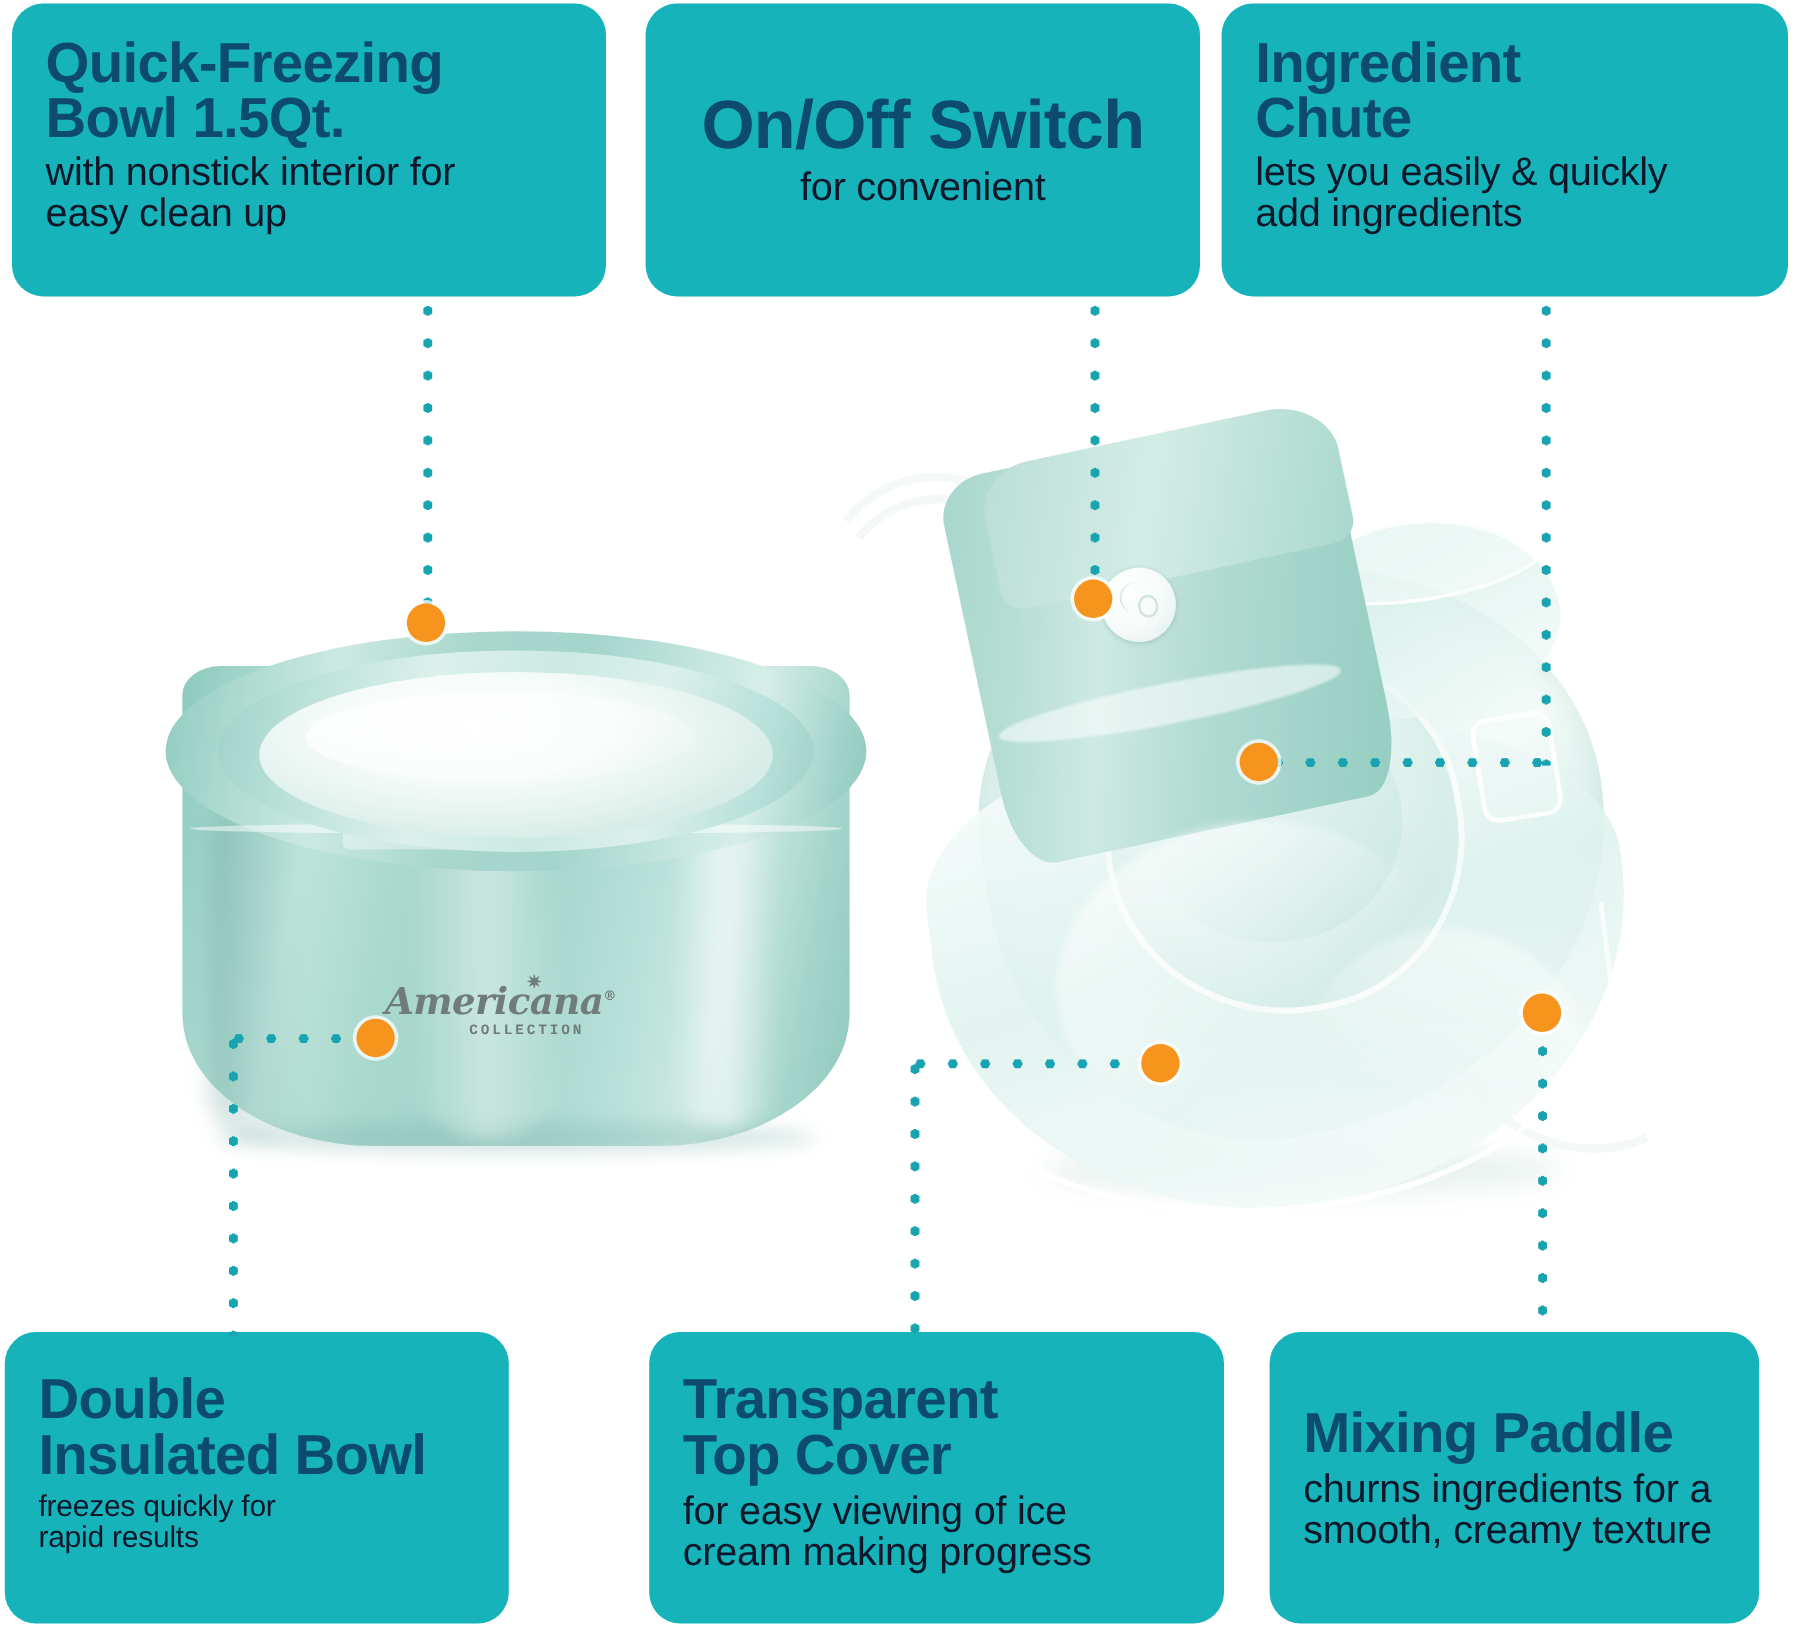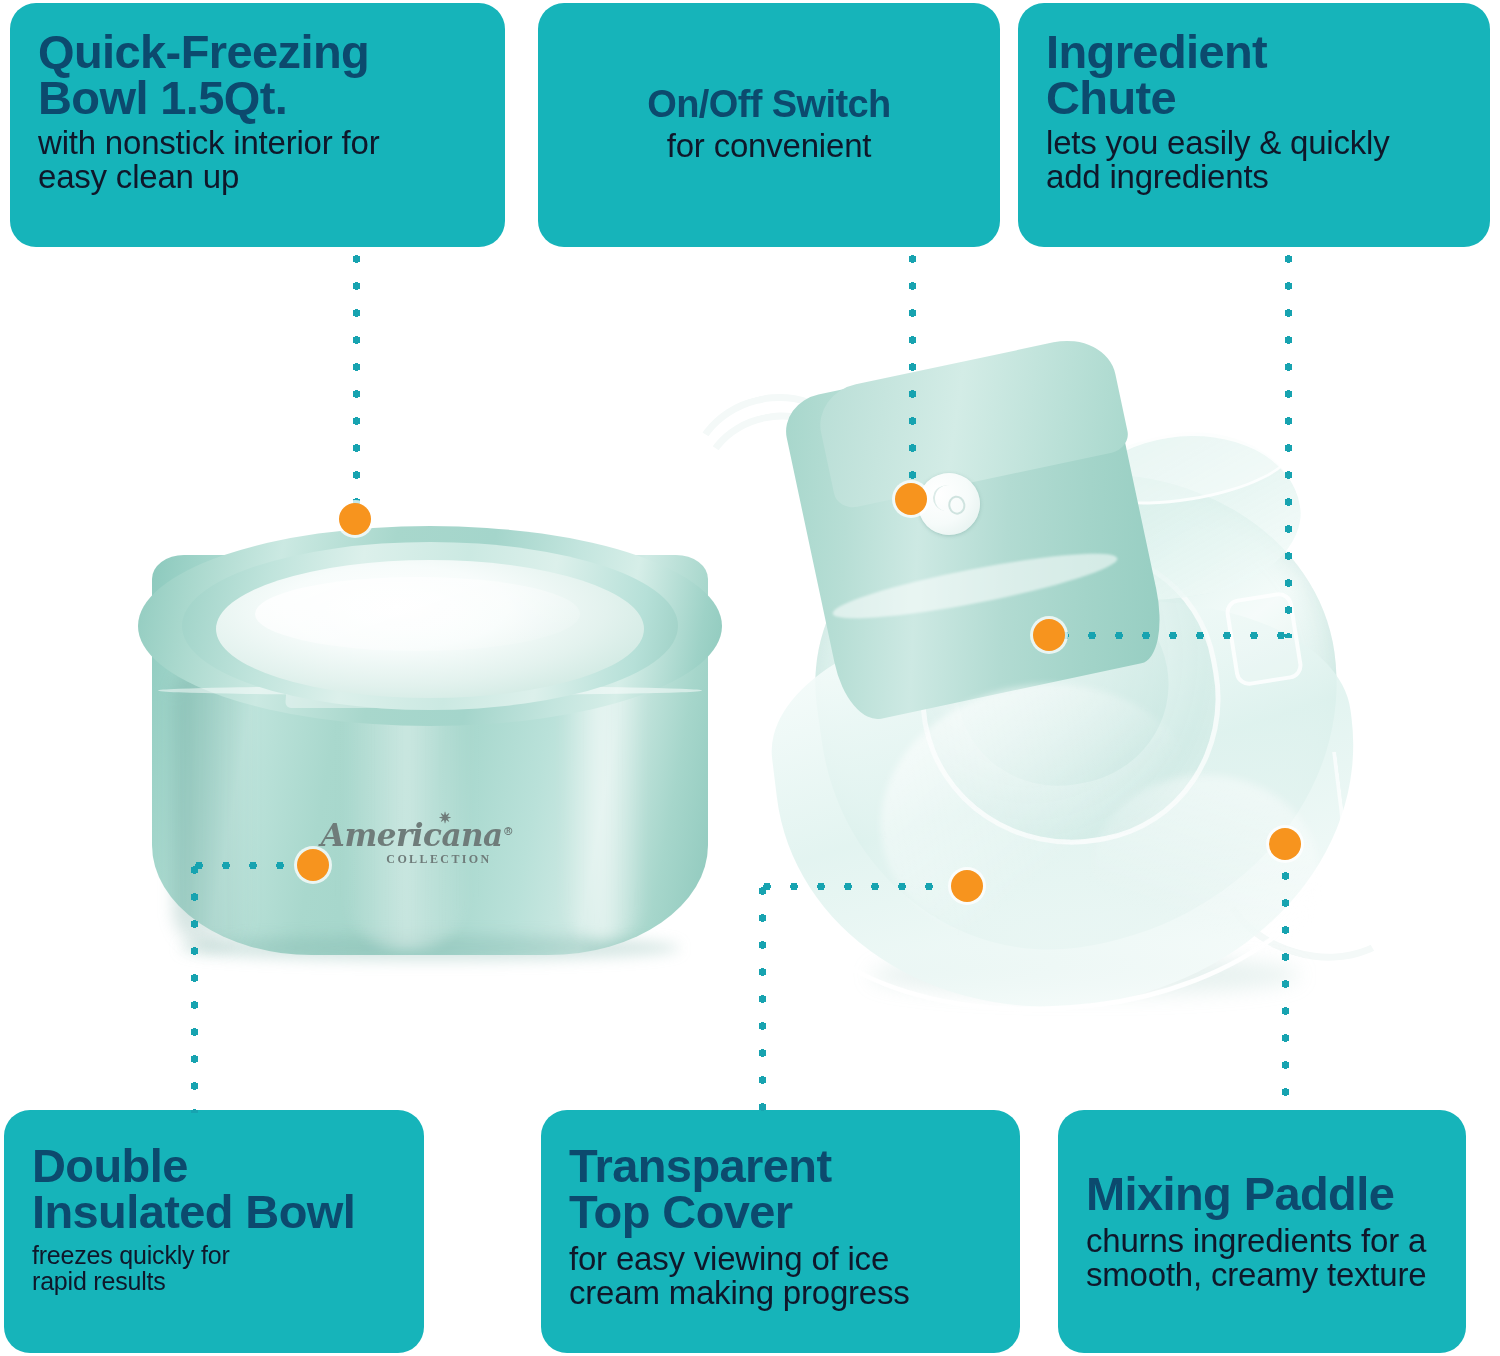--- a/index.html
+++ b/index.html
@@ -16,21 +16,21 @@
                 letter-spacing:-0.2px;}
 
   
   #box-quick-freezing-bowl{left:10px;top:3px;width:495px;height:244px;
       justify-content:flex-start;padding-top:26px;}
   #box-quick-freezing-bowl .title{font-size:47px;}
   #box-quick-freezing-bowl .sub{font-size:33px;margin-top:5px;}
 
   #box-onoff-switch{left:538px;top:3px;width:462px;height:244px;
       justify-content:center;align-items:center;text-align:center;}
-  #box-onoff-switch .title{font-size:38px;text-align:right;}
+  #box-onoff-switch .title{font-size:57px;text-align:right;}
   #box-onoff-switch .sub{font-size:33px;margin-top:6px;}
 
   #box-ingredient-chute{left:1018px;top:3px;width:472px;height:244px;
       justify-content:flex-start;padding-top:26px;}
   #box-ingredient-chute .title{font-size:47px;}
   #box-ingredient-chute .sub{font-size:33px;margin-top:5px;}
 
   
   #box-double-insulated-bowl{left:4px;top:1110px;width:420px;height:243px;
       justify-content:flex-start;padding-top:33px;}
@@ -102,21 +102,21 @@
      border-radius:60px;filter:blur(8px);}
 
   .brand-logo{position:absolute;left:182px;top:390px;width:210px;text-align:center;
      color:#6f7c7a;user-select:none;}
   .brand-logo .brand-name{font-family:"DejaVu Serif",serif;font-style:italic;
      font-weight:700;font-size:31px;letter-spacing:-0.5px;line-height:1;
      position:relative;display:inline-block;}
   .brand-logo .brand-reg{font-size:11px;vertical-align:super;font-style:normal;}
   .brand-logo .brand-star{position:absolute;left:118px;top:-9px;font-size:15px;
      font-style:normal;color:#6f7c7a;}
-  .brand-logo .brand-sub{font-family:Liberation Serif, serif;font-size:12px;
+  .brand-logo .brand-sub{font-family:Liberation Mono, monospace;font-size:12px;
      letter-spacing:2.4px;margin-top:1px;margin-left:44px;font-weight:600;}
 
   
   .cord{position:absolute;border:7px solid #f2f7f6;border-color:#f4f9f8 transparent transparent transparent;
      border-radius:50%;}
   .cord1{left:690px;top:140px;width:150px;height:120px;transform:rotate(-14deg);}
   .cord2{left:700px;top:158px;width:140px;height:116px;transform:rotate(-12deg);}
   .cord3{left:1215px;top:540px;width:190px;height:150px;
      border-color:transparent transparent #f4f9f8 transparent;transform:rotate(16deg);}
 

